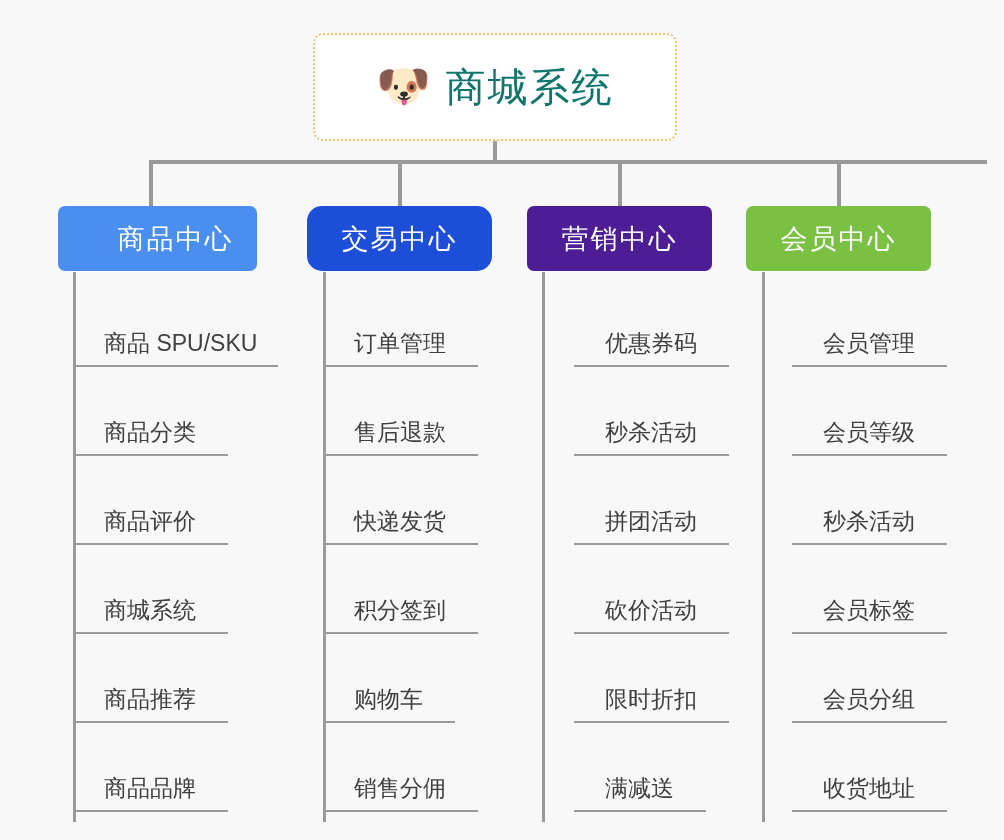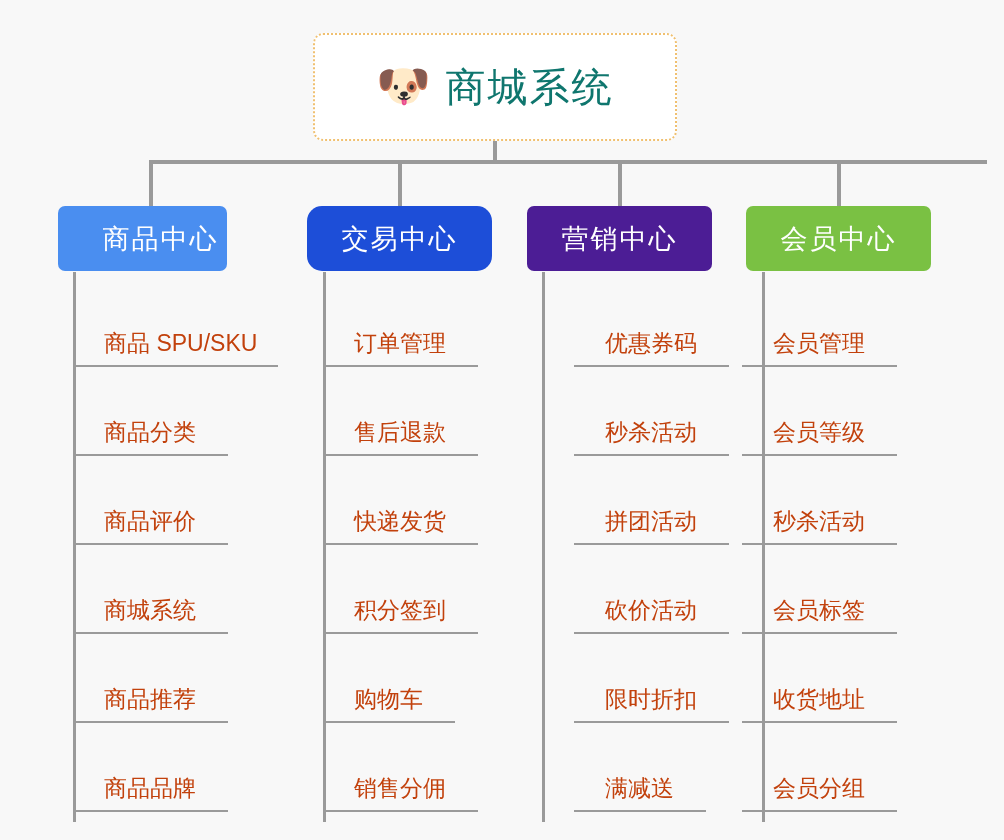--- a/index.html
+++ b/index.html
@@ -110,21 +110,21 @@
   .leaf {
     position: relative;
     height: 89px;
     display: flex;
     align-items: flex-end;
     padding-left: 31px;
     box-sizing: border-box;
   }
   .leaf-label {
     font-size: 23px;
-    color: #c2410c;
+    color: #404040;
     line-height: 1;
     padding-bottom: 12px;
     white-space: nowrap;
   }
   .leaf-underline {
     position: absolute;
     left: 0;
     bottom: 0;
     height: 2px;
     background: #9a9a9a;
@@ -144,21 +144,21 @@
   <div class="conn conn-bus"></div>
   <div id="connector-drops">
       <div class="conn conn-drop" style="left: 149px;"></div>
       <div class="conn conn-drop" style="left: 398px;"></div>
       <div class="conn conn-drop" style="left: 618px;"></div>
       <div class="conn conn-drop" style="left: 837px;"></div>
     </div>
 
   <div id="columns">
       <div class="column" style="left: 58px; width: 185px;">
-        <div class="cat-header" style="background: rgb(74, 142, 240); width: 169px; padding-left: 36px;">商品中心</div>
+        <div class="cat-header" style="background: rgb(74, 142, 240); width: 199px; padding-left: 36px;">商品中心</div>
       </div>
       <div class="column" style="left: 307px; width: 185px;">
         <div class="cat-header" style="background: #1d4ed8; width: 185px; border-radius: 15px;">交易中心</div>
       </div>
       <div class="column" style="left: 527px; width: 185px;">
         <div class="cat-header" style="background: #4c1d95; width: 185px;">营销中心</div>
       </div>
       <div class="column" style="left: 746px; width: 185px;">
         <div class="cat-header" style="background: rgb(122, 193, 67); width: 185px;">会员中心</div>
       </div>
@@ -239,39 +239,39 @@
       <div class="leaf">
         <span class="leaf-label">限时折扣</span>
         <div class="leaf-underline" style="width: 155px;"></div>
       </div>
       <div class="leaf">
         <span class="leaf-label">满减送</span>
         <div class="leaf-underline" style="width: 132px;"></div>
       </div>
     </div>
     <div class="trunk" style="left: 762px; height: 550px;"></div>
-    <div class="leaf-list" style="left: 742px; text-align: center;">
+    <div class="leaf-list" style="left: 792px; text-align: center;">
       <div class="leaf">
         <span class="leaf-label">会员管理</span>
         <div class="leaf-underline" style="width: 155px;"></div>
       </div>
       <div class="leaf">
         <span class="leaf-label">会员等级</span>
         <div class="leaf-underline" style="width: 155px;"></div>
       </div>
       <div class="leaf">
         <span class="leaf-label">秒杀活动</span>
         <div class="leaf-underline" style="width: 155px;"></div>
       </div>
       <div class="leaf">
         <span class="leaf-label">会员标签</span>
         <div class="leaf-underline" style="width: 155px;"></div>
       </div>
       <div class="leaf">
+        <span class="leaf-label">会员分组</span>
+        <div class="leaf-underline" style="width: 155px;"></div>
+      </div>
+      <div class="leaf">
         <span class="leaf-label">收货地址</span>
         <div class="leaf-underline" style="width: 155px;"></div>
       </div>
-      <div class="leaf">
-        <span class="leaf-label">会员分组</span>
-        <div class="leaf-underline" style="width: 155px;"></div>
-      </div>
     </div>
   </div>
 
 </body></html>

